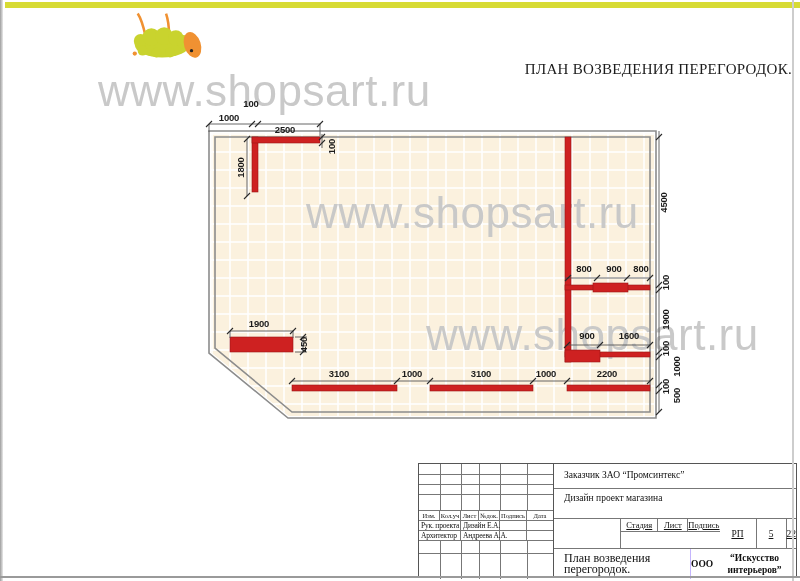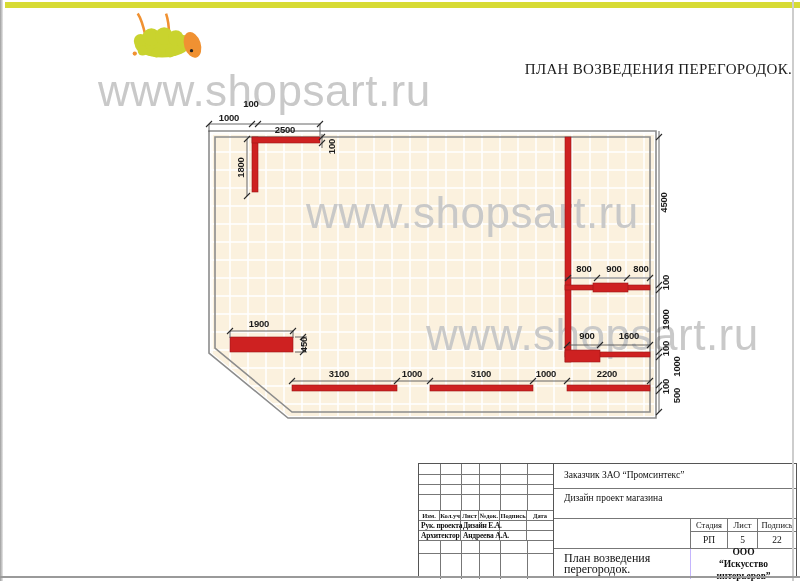--- a/index.html
+++ b/index.html
@@ -55,40 +55,40 @@
       linear-gradient(#777,#777) 0 30px/100% 1px no-repeat;
     border-bottom:1px solid #777; box-sizing:border-box; }
   .tbl-bot { height:38px;
     background:
       linear-gradient(#777,#777) 21px 0/1px 100% no-repeat,
       linear-gradient(#777,#777) 42px 0/1px 100% no-repeat,
       linear-gradient(#777,#777) 60px 0/1px 100% no-repeat,
       linear-gradient(#777,#777) 81px 0/1px 100% no-repeat,
       linear-gradient(#777,#777) 108px 0/1px 100% no-repeat,
       linear-gradient(#777,#777) 0 12px/100% 1px no-repeat; }
-  .tr { display:flex; box-sizing:border-box;font-weight:bold; }
+  .tr { display:flex; box-sizing:border-box; }
   .tr.h10 { height:10px; }
   .td { border-right:1px solid #777; border-bottom:1px solid #777; box-sizing:border-box;
         font-size:6.5px; line-height:9px; text-align:center; overflow:visible; white-space:nowrap; }
   .td.last { border-right:none; flex:1; }
   .role { font-size:7.5px; line-height:9px; text-align:left; padding-left:2px; letter-spacing:-.2px; }
   .w21{width:21px} .w18{width:18px} .w27{width:27px} .w42{width:42px} .w39{width:39px}
 
   .rowA { height:25px; border-bottom:1px solid #777; box-sizing:border-box; font-size:9.5px; padding:6px 0 0 10px; }
   .rowB { height:30px; border-bottom:1px solid #777; box-sizing:border-box; font-size:9.5px; padding:4px 0 0 10px; line-height:11px; }
   .rowC { height:30px; border-bottom:1px solid #777; box-sizing:border-box; display:flex; }
   .rowC-left { width:137px; border-right:1px solid #777; box-sizing:border-box; }
-  .stage-grid { flex:1; display:flex; flex-direction:column; }
+  .stage-grid { flex:1; display:flex; flex-direction:row;text-decoration:underline; }
   .stage-hdr { height:13px; display:flex; border-bottom:1px solid #777; box-sizing:border-box; font-size:8.5px; }
   .stage-val { flex:1; display:flex; font-size:9.5px; }
   .sc { border-right:1px solid #777; box-sizing:border-box; display:flex; align-items:center; justify-content:center; }
   .sc.c1{width:37px} .sc.c2{width:30px} .sc.c3{flex:1; border-right:none}
   .rowD { height:30px; display:flex; }
   .rowD-left { width:137px; border-right:1px solid #c4b5fd; box-sizing:border-box; font-size:12px; padding:4px 0 0 10px; line-height:11px; }
-  .rowD-right { flex:1; display:flex; flex-direction:column; align-items:center; justify-content:center; font-weight:bold; font-size:9.5px; line-height:12px; text-align:center; }
+  .rowD-right { flex:1; display:flex; flex-direction:row; align-items:center; justify-content:center; font-weight:bold; font-size:9.5px; line-height:12px; text-align:center; }
 </style>
 </head>
 <body>
 
 <div class="sheet">
 
   <div class="top-bar"></div>
   <div class="left-edge"></div>
   <div class="right-edge"></div>
   <div class="bottom-edge"></div>

